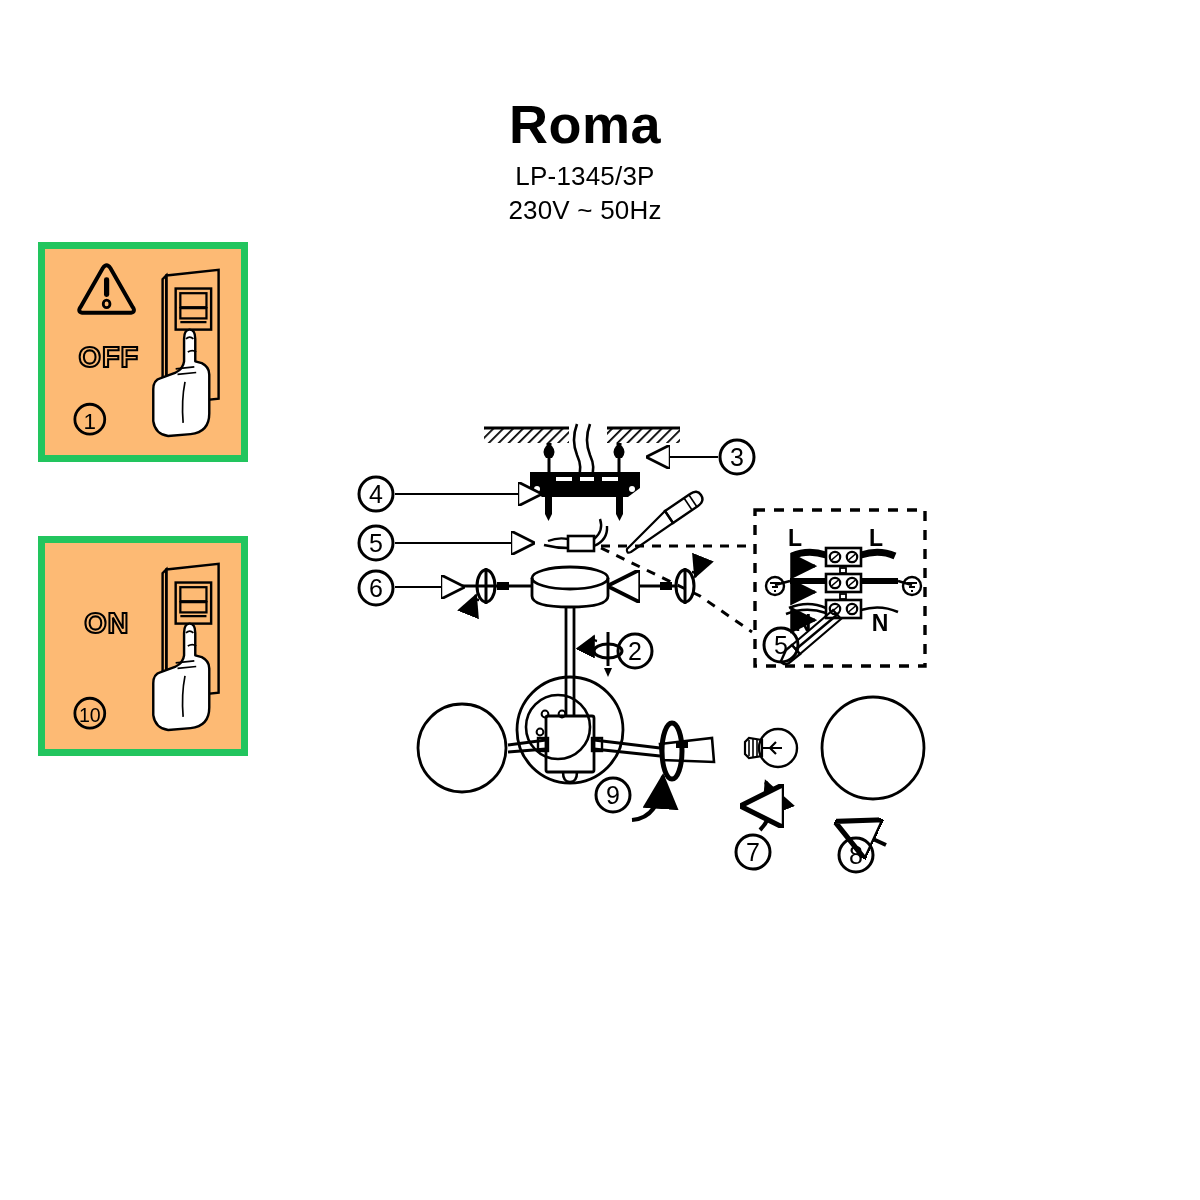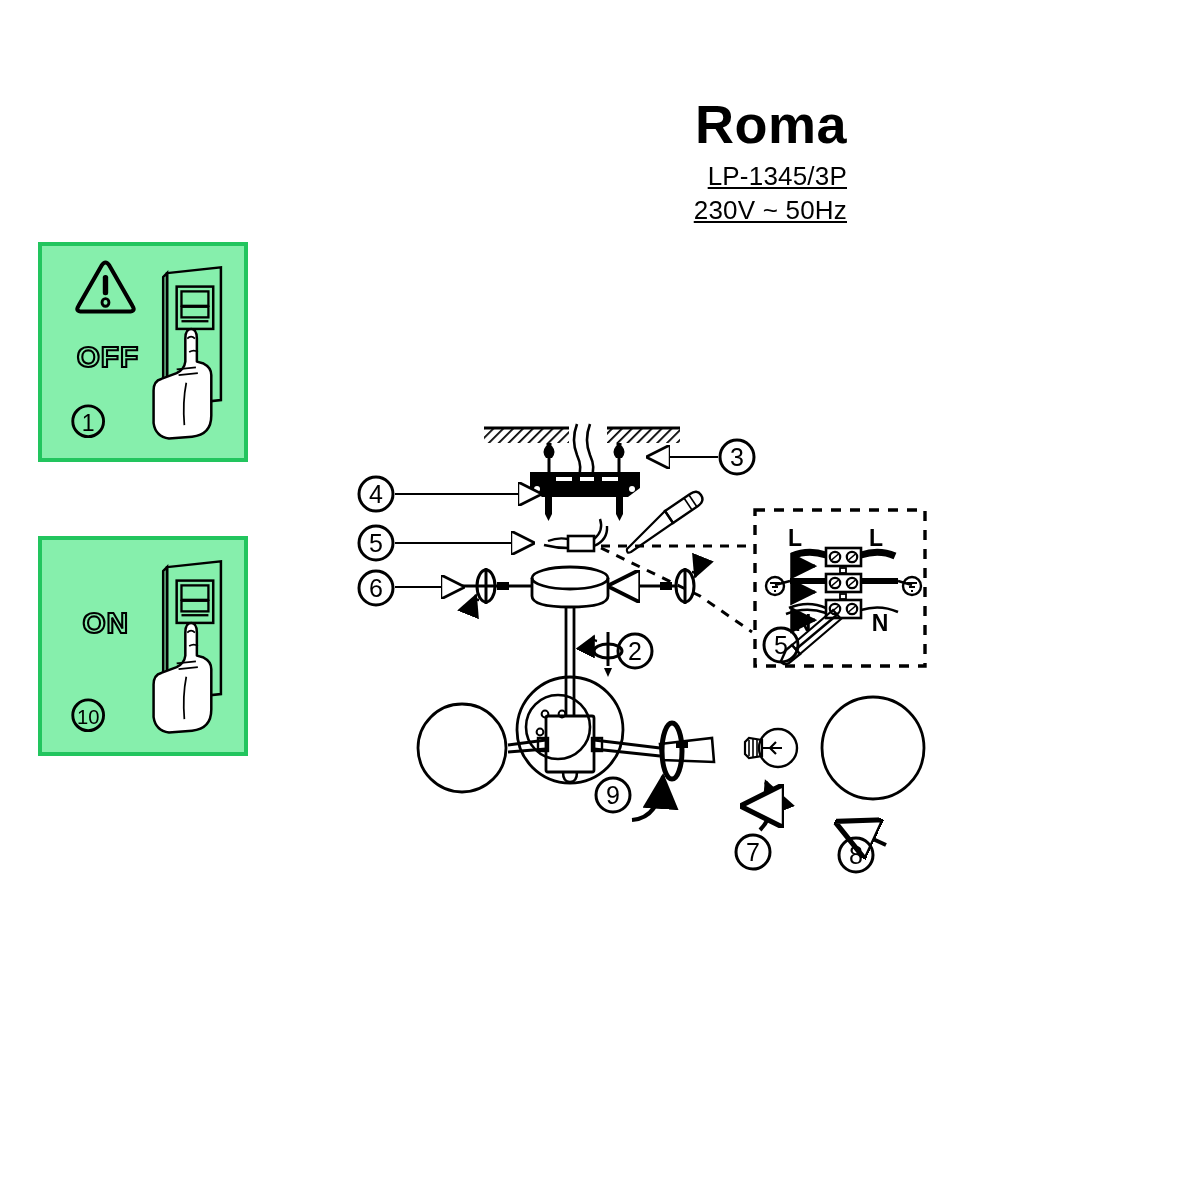--- a/index.html
+++ b/index.html
@@ -14,43 +14,42 @@
   }
   #sheet {
     position: relative;
     width: 1200px;
     height: 1200px;
     background: #ffffff;
     overflow: hidden;
   }
   .title-block {
     position: absolute;
-    left: 367px;
+    left: 345px;
     top: 96px;
     width: 480px;
-    text-align: right;
+    text-align: center;
   }
   .product-name {
     font-size: 54px;
     font-weight: bold;
     letter-spacing: 0.5px;
     line-height: 1.05;
     margin: 0 0 6px 0;
   }
   .spec-line {
     font-size: 26px;
     line-height: 1.33;
     margin: 0;
     letter-spacing: 0.2px;
-    text-decoration: underline;
   }
   .step-panel {
     position: absolute;
-    border: 4px solid #22c55e;
-    background: #86efac;
+    border: 7px solid #22c55e;
+    background: #fdba74;
     box-sizing: border-box;
   }
   #panel-off  { left: 38px; top: 242px; width: 210px; height: 220px; }
   #panel-on   { left: 38px; top: 492px; width: 210px; height: 220px; margin-top: 44px; }
   .panel-svg  { display: block; width: 100%; height: 100%; }
   .diagram-svg {
     position: absolute;
     left: 0;
     top: 0;
     width: 1200px;

